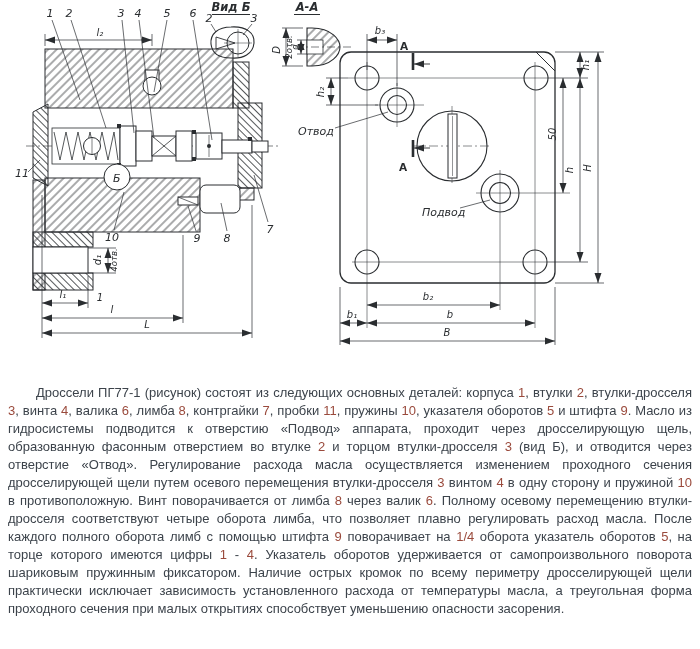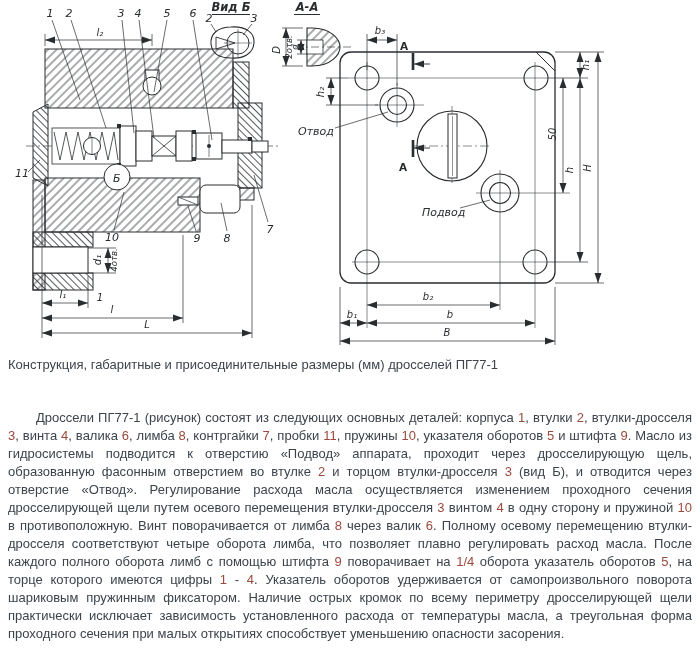--- a/index.html
+++ b/index.html
@@ -284,17 +284,16 @@
       <g stroke="none" fill="#2a2d30" text-anchor="middle">
         <text x="428" y="300" class="t-dim">b₂</text>
         <text x="352" y="318" class="t-dim">b₁</text>
         <text x="450" y="318" class="t-dim">b</text>
         <text x="447" y="336" class="t-dim">В</text>
       </g>
     </g>
   </svg>
   </div>
 
-  <p class="cap">Конструкция, габаритные и присоединительные размеры (мм) дросселей ПГ77-1</p>
 
   <p class="body-text">Дроссели ПГ77-1 (рисунок) состоят из следующих основных деталей: корпуса <span class="num">1</span>, втулки <span class="num">2</span>, втулки-дросселя <span class="num">3</span>, винта <span class="num">4</span>, валика <span class="num">6</span>, лимба <span class="num">8</span>, контргайки <span class="num">7</span>, пробки <span class="num">11</span>, пружины <span class="num">10</span>, указателя оборотов <span class="num">5</span> и штифта <span class="num">9</span>. Масло из гидросистемы подводится к отверстию «Подвод» аппарата, проходит через дросселирующую щель, образованную фасонным отверстием во втулке <span class="num">2</span> и торцом втулки-дросселя <span class="num">3</span> (вид Б), и отводится через отверстие «Отвод». Регулирование расхода масла осуществляется изменением проходного сечения дросселирующей щели путем осевого перемещения втулки-дросселя <span class="num">3</span> винтом <span class="num">4</span> в одну сторону и пружиной <span class="num">10</span> в противоположную. Винт поворачивается от лимба <span class="num">8</span> через валик <span class="num">6</span>. Полному осевому перемещению втулки-дросселя соответствуют четыре оборота лимба, что позволяет плавно регулировать расход масла. После каждого полного оборота лимб с помощью штифта <span class="num">9</span> поворачивает на <span class="num">1/4</span> оборота указатель оборотов <span class="num">5</span>, на торце которого имеются цифры <span class="num">1</span> - <span class="num">4</span>. Указатель оборотов удерживается от самопроизвольного поворота шариковым пружинным фиксатором. Наличие острых кромок по всему периметру дросселирующей щели практически исключает зависимость установленного расхода от температуры масла, а треугольная форма проходного сечения при малых открытиях способствует уменьшению опасности засорения.</p>
 
 </div>
 
 </body></html>

